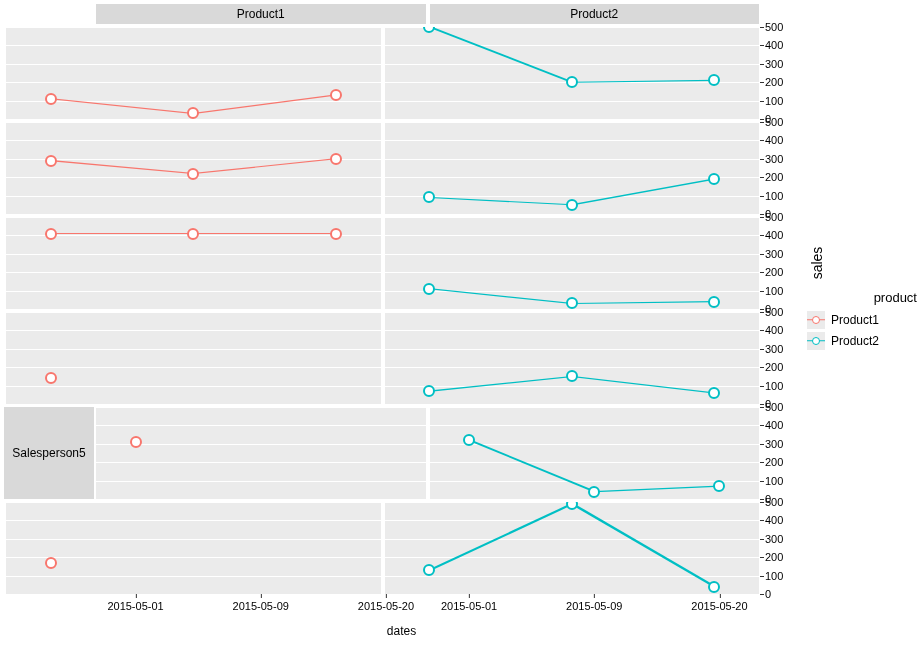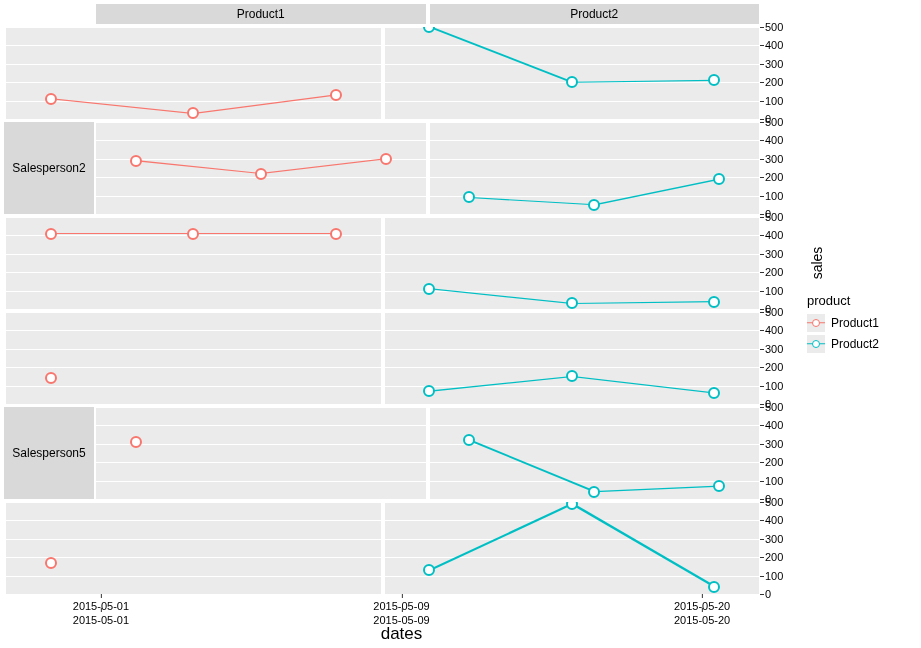--- a/index.html
+++ b/index.html
@@ -88,21 +88,20 @@
     position: absolute;
     left: -5px;
     top: 50%;
     width: 4px;
     height: 1px;
     background: #333;
   }
   .xaxis-row {
     display: flex;
     height: 28px;
-    flex-direction: column;
   }
   .xaxis-row .spacer1 { width: 90px; }
   .xaxis-panel {
     flex: 1;
     margin: 0 2px;
     position: relative;
   }
   .xtick {
     position: absolute;
     top: 6px;
@@ -113,26 +112,27 @@
   .xtick::before {
     content:"";
     position:absolute;
     left:50%; top:-6px;
     width:1px; height:4px;
     background:#333;
   }
   .xlabel-row {
     display:flex;
     justify-content:center;
-    font-size: 17px;
+    font-size: 12px;
     margin-top: 2px;
   }
   .legend {
     width: 110px;
     padding-left: 8px;
+    text-align: right;
   }
   .legend-title {
     font-size: 13px;
     margin-bottom: 6px;
   }
   .legend-item {
     display:flex;
     align-items:center;
     margin: 3px 0;
   }
@@ -208,21 +208,20 @@
         <div class="yaxis-col">
           <span class="ytick" style="top:100%">0</span>
           <span class="ytick" style="top:80%">100</span>
           <span class="ytick" style="top:60%">200</span>
           <span class="ytick" style="top:40%">300</span>
           <span class="ytick" style="top:20%">400</span>
           <span class="ytick" style="top:0%">500</span>
         </div>
       </div>
       <div class="facet-row">
-        <div class="row-strip">Salesperson2</div>
         <div class="panel">
           <div class="gridline" style="top:80%"></div>
           <div class="gridline" style="top:60%"></div>
           <div class="gridline" style="top:40%"></div>
           <div class="gridline" style="top:20%"></div>
           <div class="gridline" style="top:0%"></div>
           <svg class="lines" viewBox="0 0 100 100" preserveAspectRatio="none">
             <line x1="12" y1="42.00000000000001" x2="50" y2="56" stroke="#F8766D" stroke-width="1.2"></line>
             <line x1="50" y1="56" x2="88" y2="40" stroke="#F8766D" stroke-width="1.2"></line>
           </svg>

